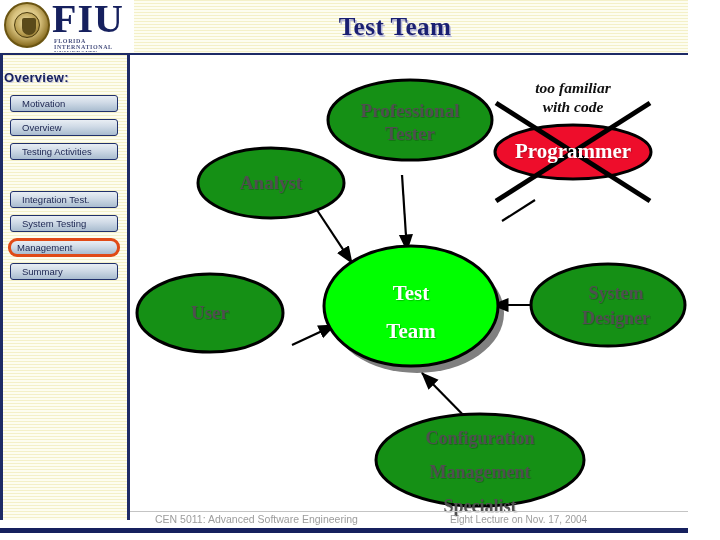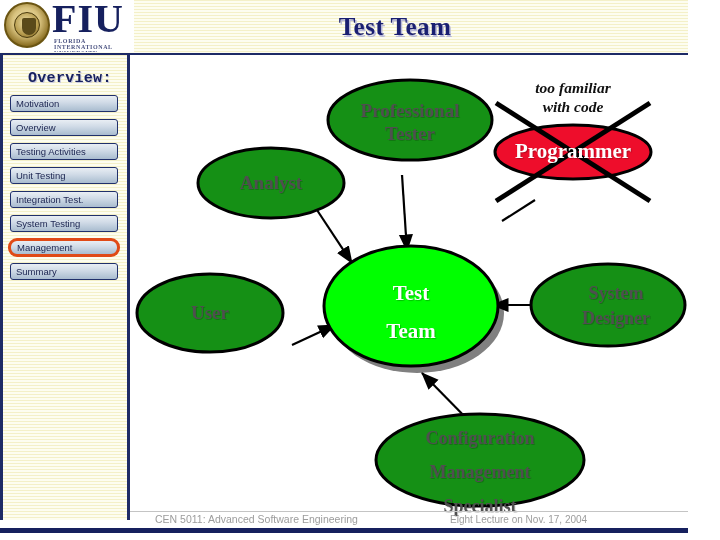--- a/index.html
+++ b/index.html
@@ -75,36 +75,36 @@
   .sidebar{
     position:absolute;left:0;top:55px;width:130px;height:465px;
   }
   .sidebar-edge{
     position:absolute;left:0;top:55px;width:3px;height:465px;background:#1d2a66;
   }
   .sidebar-edge-r{
     position:absolute;left:127px;top:55px;width:3px;height:465px;background:#1d2a66;
   }
   .sidebar-heading{
-    position:absolute;left:28px;top:70px;
-    font-family:Liberation Mono, monospace;
-    font-weight:bold;font-size:15px;color:#16205e;
+    position:absolute;left:4px;top:70px;
+    font-family:Liberation Sans, sans-serif;
+    font-weight:bold;font-size:13px;color:#16205e;
     text-shadow:1px 1px 0 #c9c9dd;
     letter-spacing:0.3px;
   }
   .nav-btn{
     position:absolute;left:10px;width:108px;height:17px;
     border:1px solid #20306b;
     border-radius:3px;
     background:linear-gradient(to bottom,#e9eef4 0%,#cfdae6 45%,#a9bccf 100%);
     box-sizing:border-box;
     font-family:"Liberation Sans", sans-serif;
     font-size:9.5px;color:#1b2450;
     line-height:15px;
-    padding-left:5px;
+    padding-left:11px;
     white-space:nowrap;overflow:hidden;
   }
   .nav-btn.selected{
     border:3px solid #e04a16;
     border-radius:9px;
     left:8px;width:112px;height:19px;
     line-height:13px;
     padding-left:6px;
   }
 
@@ -179,21 +179,20 @@
 
   <div class="sidebar stripes"></div>
   <div class="sidebar-edge"></div>
   <div class="sidebar-edge-r"></div>
 
   <div class="sidebar-heading">Overview:</div>
 
   <div class="nav-btn" style="top:95px;">Motivation</div>
   <div class="nav-btn" style="top:119px;">Overview</div>
   <div class="nav-btn" style="top:143px;">Testing Activities</div>
-  <div class="nav-btn" style="top:167px;">Unit Testing</div>
   <div class="nav-btn" style="top:191px;">Integration Test.</div>
   <div class="nav-btn" style="top:215px;">System Testing</div>
   <div class="nav-btn selected" style="top:238px;">Management</div>
   <div class="nav-btn" style="top:263px;">Summary</div>
 
   <div class="canvas">
 
     <svg class="svg-layer" viewBox="0 0 590 455">
       <defs>
         <marker id="ah" markerWidth="9" markerHeight="9" refX="7.5" refY="3.2" orient="auto">

